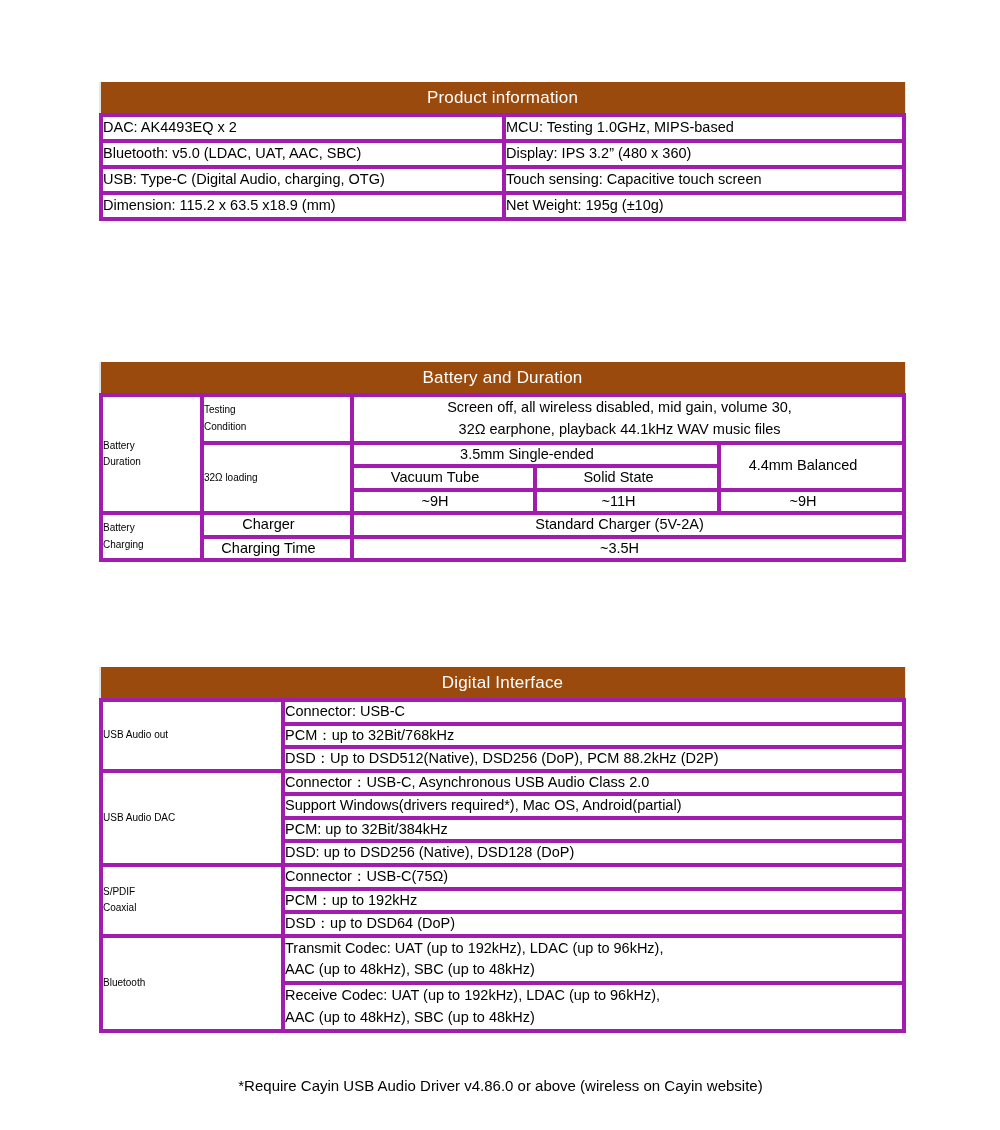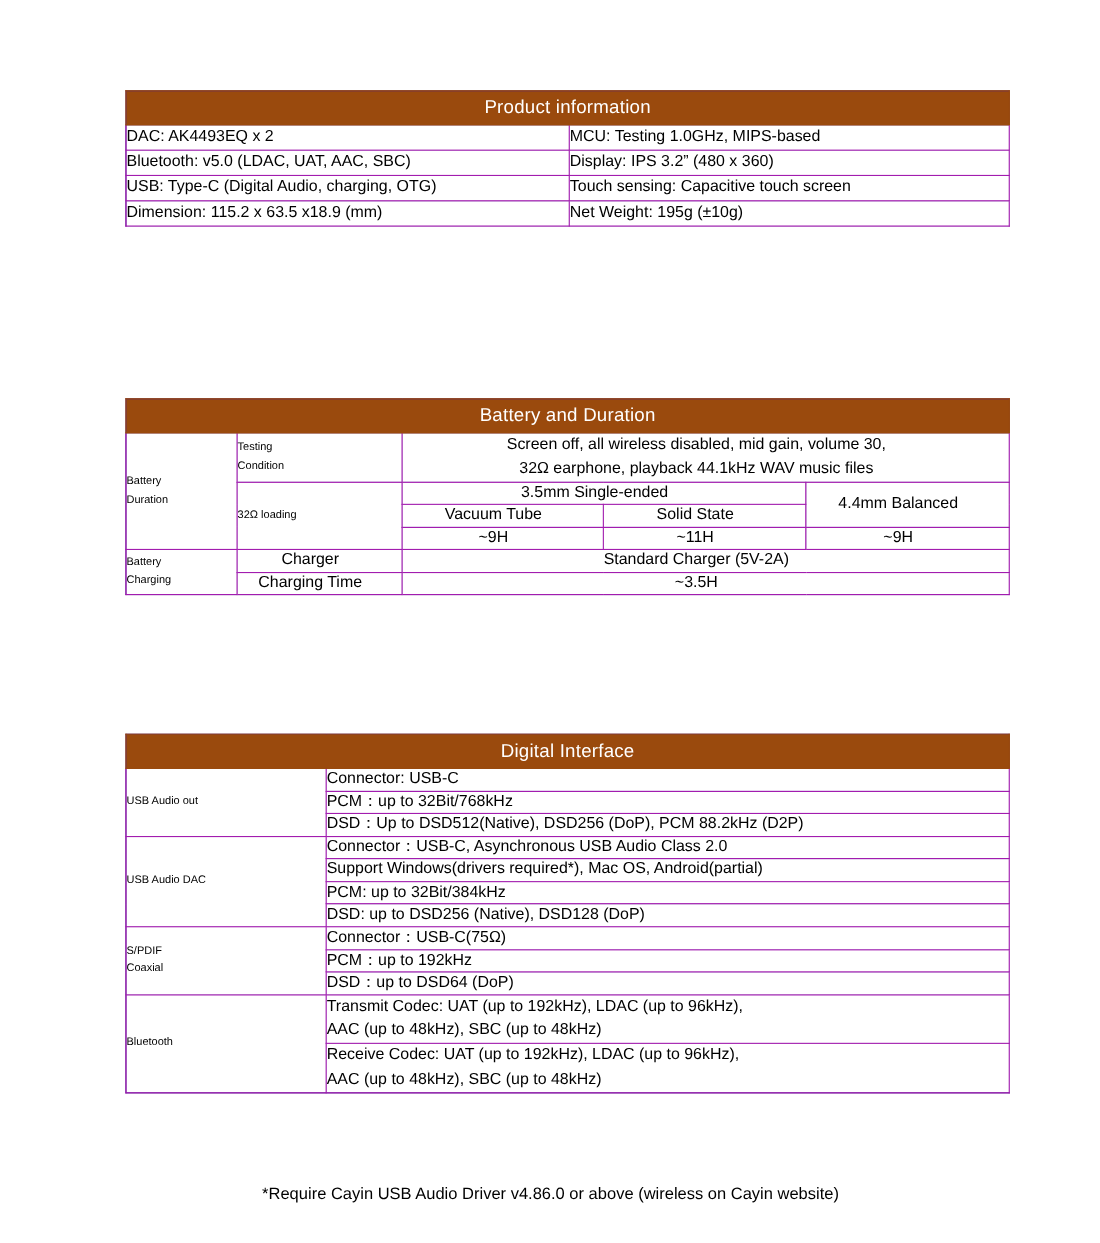--- a/index.html
+++ b/index.html
@@ -19,25 +19,24 @@
     position: relative;
     width: 1000px;
     height: 1130px;
   }
 
   
   table.spec {
     position: absolute;
     border-collapse: collapse;
     table-layout: fixed;
-    background: #4c1d95;
-    margin-left: 15px;
+    background: #e5e5e5;
   }
   table.spec td, table.spec th {
-    border: 1px solid #a21caf;
+    border: 4px solid #a21caf;
     padding: 0;
     font-weight: normal;
     vertical-align: middle;
     background: #ffffff;
   }
   .title-cell {
     background: #9a4a0d !important;
     color: #ffffff;
     font-size: 17px;
     font-weight: bold;

